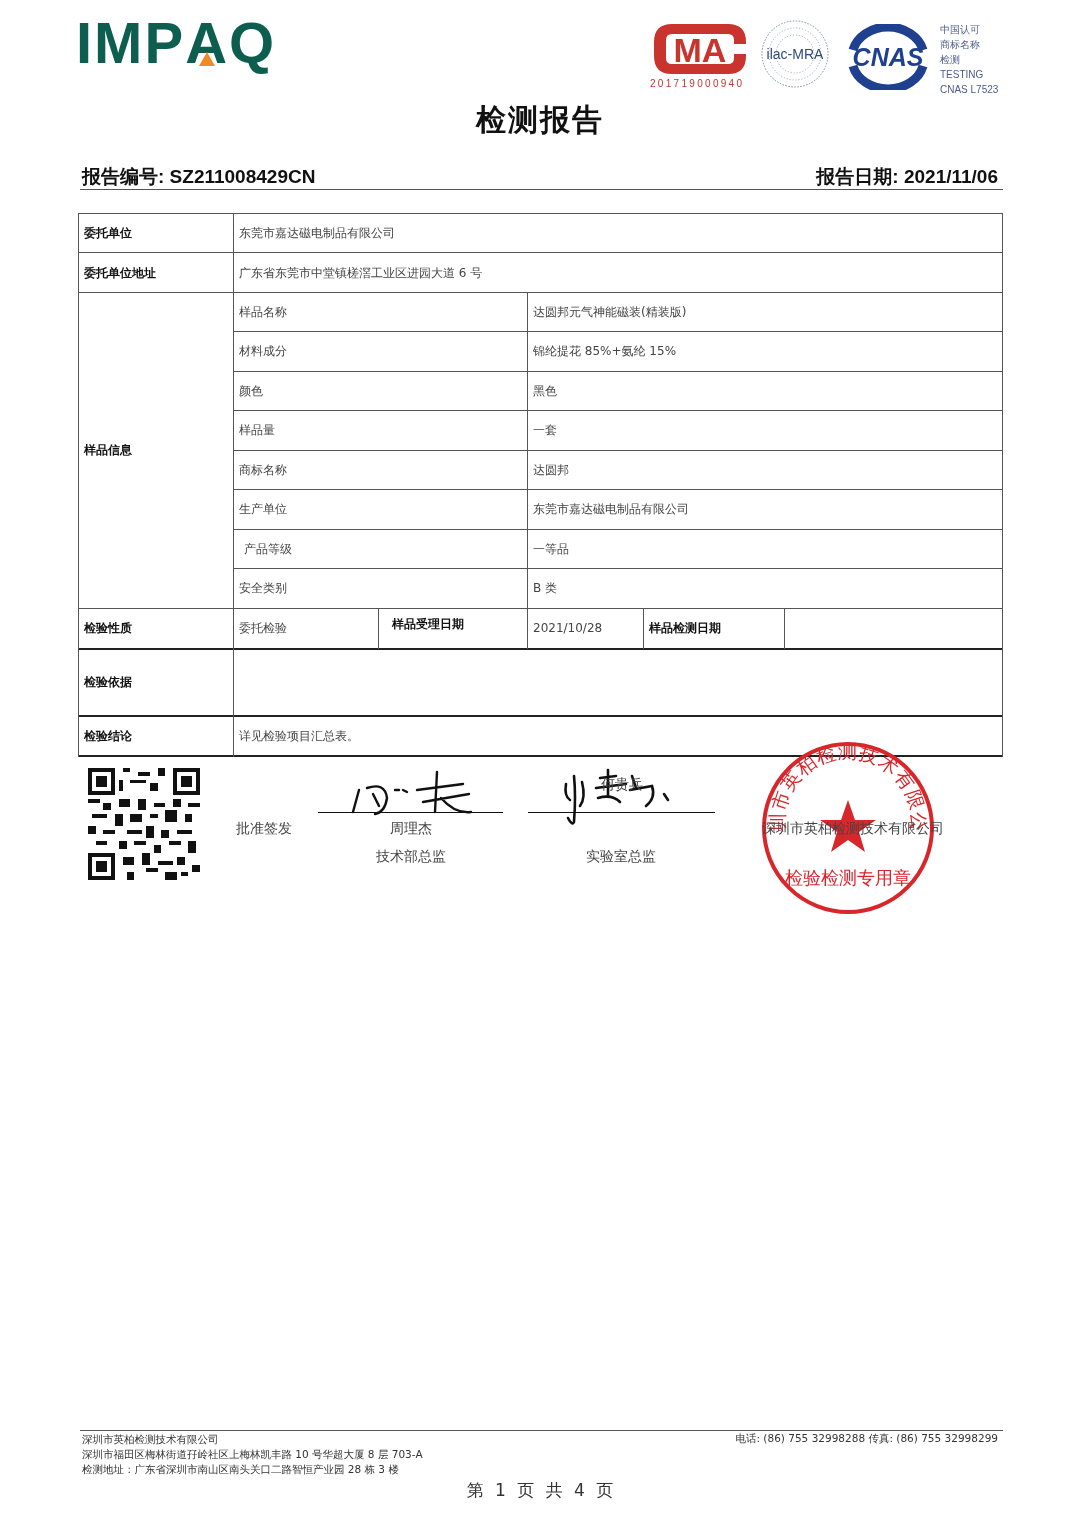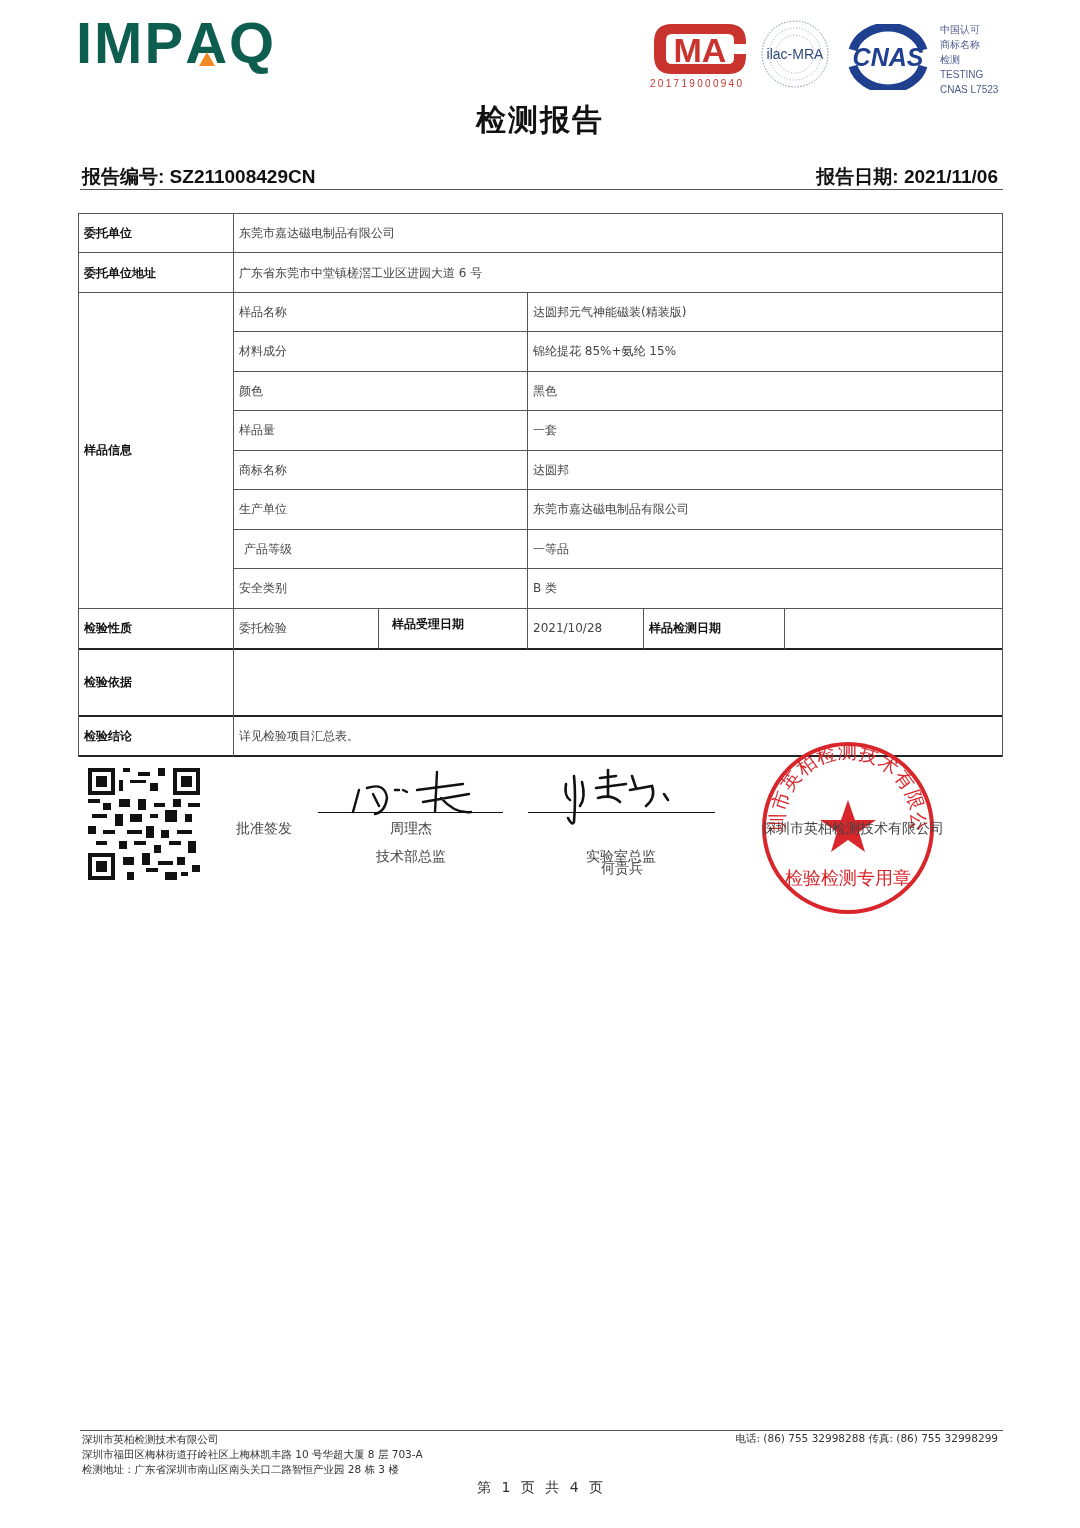--- a/index.html
+++ b/index.html
@@ -41,21 +41,21 @@
   .hline.thick { height:2px; background:#222; }
 
   
   .qr { left:88px; top:768px; width:112px; height:112px; }
   .sig-label { font-size:14px; color:#444; }
   .stamp { left:758px; top:738px; width:180px; height:180px; }
 
   .footer-hr { left:80px; width:923px; top:1430px; height:1px; background:#555; }
   .footer-l { left:82px; top:1432px; font-size:10.5px; line-height:15px; color:#333; }
   .footer-r { right:82px; top:1432px; font-size:10.5px; color:#333; }
-  .page-no { left:0; width:1080px; top:1479px; text-align:center; font-size:14px; color:#333; word-spacing:6px; }
+  .page-no { left:0; width:1080px; top:1479px; text-align:center; font-size:17px; color:#333; word-spacing:6px; }
 </style>
 </head>
 <body>
 
 <div class="abs logo">
   <span>IMP</span><span class="a">A<span class="tri"></span></span><span>Q</span>
 </div>
 
 <svg class="abs cma" viewBox="0 0 100 58">
   <path d="M22 4 H78 Q96 4 96 22 V24 H84 V20 Q84 14 78 14 H22 Q16 14 16 20 V38 Q16 44 22 44 H78 Q84 44 84 38 V34 H96 V36 Q96 54 78 54 H22 Q4 54 4 36 V22 Q4 4 22 4 Z" fill="#c9342e"></path>
@@ -225,21 +225,21 @@
 <svg class="abs" style="left:345px;top:768px" width="150" height="55" viewBox="0 0 150 55">
   <path d="M14 22 L8 44 M22 20 Q40 14 42 30 Q40 44 30 46 M28 26 L34 38 M50 22 l4 0 M58 22 l4 2 M92 4 L90 44 M72 22 L118 16 M78 34 L124 26 M96 30 Q110 46 126 44" fill="none" stroke="#111" stroke-width="2.4" stroke-linecap="round"></path>
 </svg>
 <div class="abs sig-label" style="left:390px;top:820px">周理杰</div>
 <div class="abs sig-label" style="left:376px;top:848px">技术部总监</div>
 
 <div class="abs" style="left:528px;top:812px;width:187px;height:1px;background:#111"></div>
 <svg class="abs" style="left:560px;top:766px" width="130" height="62" viewBox="0 0 130 62">
   <path d="M6 18 Q4 30 10 34 M14 10 Q16 30 14 56 Q12 60 8 52 M22 16 Q26 32 20 40 M40 12 L56 10 M36 22 L66 18 M48 4 L48 30 M38 32 Q52 28 60 36 M72 10 L76 22 M70 24 L92 20 Q96 32 86 40 M104 28 l4 6" fill="none" stroke="#111" stroke-width="2.6" stroke-linecap="round"></path>
 </svg>
-<div class="abs sig-label" style="left:601px;top:860px">何贵兵</div>
+<div class="abs sig-label" style="left:601px;top:776px">何贵兵</div>
 <div class="abs sig-label" style="left:586px;top:848px">实验室总监</div>
 
 <svg class="abs stamp" viewBox="0 0 180 180">
   <defs>
     <path id="arc" d="M28 100 A64 64 0 1 1 152 100"></path>
   </defs>
   <circle cx="90" cy="90" r="84" fill="none" stroke="#d8262b" stroke-width="4"></circle>
   <text font-size="19" fill="#d8262b" font-family="DejaVu Serif, serif" letter-spacing="1">
     <textPath href="#arc" startOffset="50%" text-anchor="middle">深圳市英柏检测技术有限公司</textPath>
   </text>

